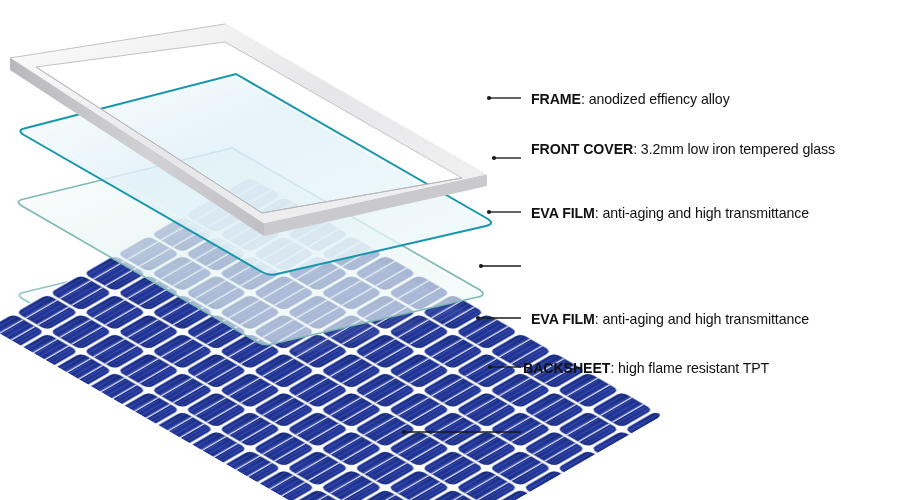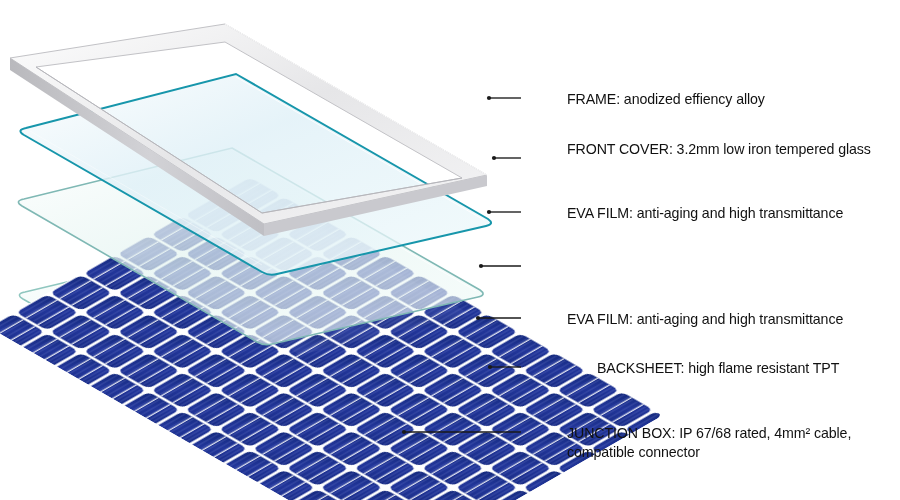--- a/index.html
+++ b/index.html
@@ -3,21 +3,21 @@
 <meta charset="utf-8">
 <style>
   html,body{margin:0;padding:0;background:#ffffff;}
   body{width:900px;height:500px;overflow:hidden;
        font-family:"Liberation Sans","DejaVu Sans",sans-serif;}
   #stage{position:relative;width:900px;height:500px;background:#fff;}
   #art{position:absolute;left:0;top:0;width:900px;height:500px;}
   .labels{position:absolute;left:0;top:0;width:900px;height:500px;}
   .lbl{position:absolute;white-space:nowrap;color:#111111;
        font-size:14.2px;line-height:1.34;letter-spacing:-0.1px;}
-  .lbl b{font-weight:normal;margin-left:36px;}
+  .lbl b{font-weight:bold;}
   .lbl .d{font-weight:normal;}
   .lbl2{white-space:normal;width:330px;}
   .lbl2 .l2{display:block;padding-left:36px;}
 </style>
 </head>
 <body>
 
 <div id="stage">
 
   <svg id="art" viewBox="0 0 900 500">
@@ -179,23 +179,19 @@
 
     <div class="lbl" style="left:531px; top:204px;">
       <b>EVA FILM</b><span class="d">: </span><span class="d">anti-aging and high transmittance</span>
     </div>
 
 
     <div class="lbl" style="left:531px; top:310px;">
       <b>EVA FILM</b><span class="d">: </span><span class="d">anti-aging and high transmittance</span>
     </div>
 
-    <div class="lbl" style="left:561px; top:359px;">
+    <div class="lbl" style="left:523px; top:359px;">
       <b>BACKSHEET</b><span class="d">: </span><span class="d">high flame resistant TPT</span>
     </div>
 
-    <div class="lbl lbl2" style="left:531px; top:424px;">
-      <b>JUNCTION BOX</b><span class="d">: </span><span class="d">IP 67/68 rated, 4mm² cable,</span>
-      <span class="d l2">compatible  connector</span>
-    </div>
 
   </div>
 </div>
 
 </body></html>

